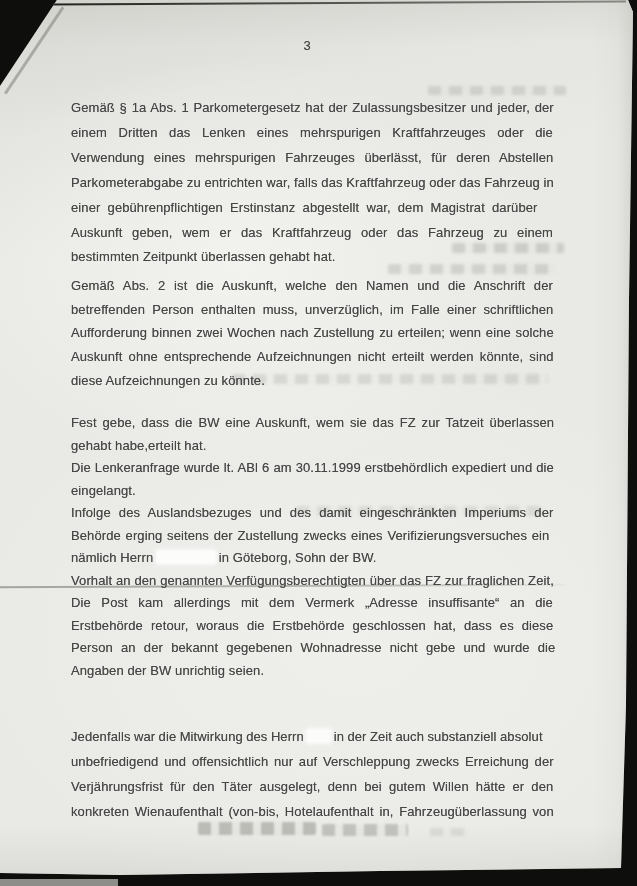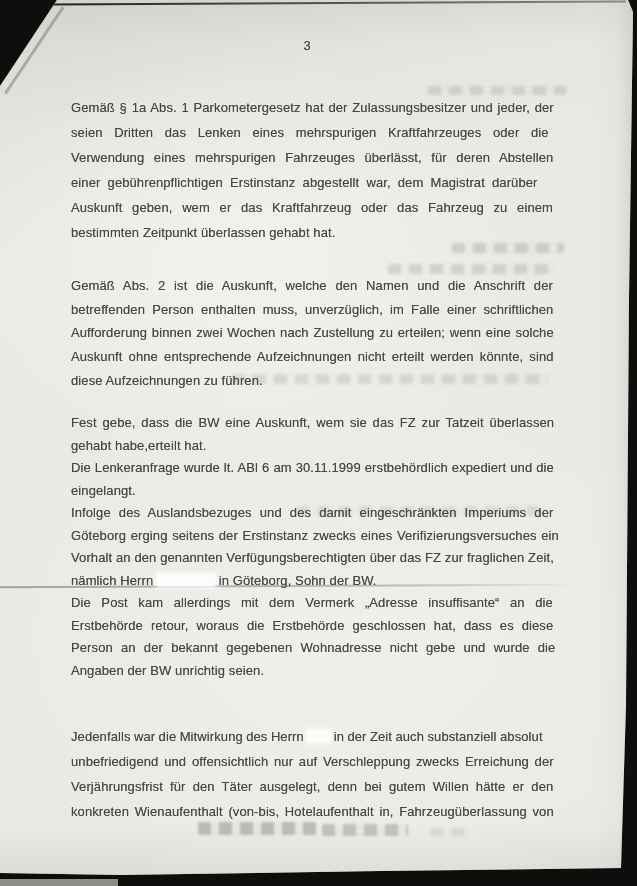--- a/index.html
+++ b/index.html
@@ -150,44 +150,45 @@
     <div class="smudge s4"></div>
     <div class="smudge s5"></div>
     <div class="smudge s6"></div>
     <div class="smudge s7"></div>
     <div class="smudge s8"></div>
 
     <div class="pageno">3</div>
 
     <div id="p1" class="para">
       <div class="line j" style="word-spacing: 1.02px;">Gemäß § 1a Abs. 1 Parkometergesetz hat der Zulassungsbesitzer und jeder, der</div>
-      <div class="line j" style="word-spacing: 7.9px;">seien Dritten das Lenken eines mehrspurigen Kraftfahrzeuges oder die</div>
+      <div class="line j" style="word-spacing: 7.9px;">einem Dritten das Lenken eines mehrspurigen Kraftfahrzeuges oder die</div>
       <div class="line j" style="word-spacing: 5.84px;">Verwendung eines mehrspurigen Fahrzeuges überlässt, für deren Abstellen</div>
+      <div class="line j" style="word-spacing: -0.06px;">Parkometerabgabe zu entrichten war, falls das Kraftfahrzeug oder das Fahrzeug in</div>
       <div class="line j" style="word-spacing: 3.43px;">einer gebührenpflichtigen Erstinstanz abgestellt war, dem Magistrat darüber</div>
       <div class="line j" style="word-spacing: 5.98px;">Auskunft geben, wem er das Kraftfahrzeug oder das Fahrzeug zu einem</div>
       <div class="line">bestimmten Zeitpunkt überlassen gehabt hat.</div>
     </div>
 
     <div id="p2" class="para">
       <div class="line j" style="word-spacing: 5.02px;">Gemäß Abs. 2 ist die Auskunft, welche den Namen und die Anschrift der</div>
       <div class="line j" style="word-spacing: 3.45px;">betreffenden Person enthalten muss, unverzüglich, im Falle einer schriftlichen</div>
       <div class="line j" style="word-spacing: 1.01px;">Aufforderung binnen zwei Wochen nach Zustellung zu erteilen; wenn eine solche</div>
       <div class="line j" style="word-spacing: 2.46px;">Auskunft ohne entsprechende Aufzeichnungen nicht erteilt werden könnte, sind</div>
-      <div class="line">diese Aufzeichnungen zu führen.</div>
+      <div class="line">diese Aufzeichnungen zu könnte.</div>
     </div>
 
     <div id="p3" class="para">
       <div class="line j" style="word-spacing: 2.09px;">Fest gebe, dass die BW eine Auskunft, wem sie das FZ zur Tatzeit überlassen</div>
       <div class="line">gehabt habe,erteilt hat.</div>
       <div class="line j" style="word-spacing: 0.29px;">Die Lenkeranfrage wurde lt. ABl 6 am 30.11.1999 erstbehördlich expediert und die</div>
       <div class="line">eingelangt.</div>
       <div class="line j" style="word-spacing: 4.4px;">Infolge des Auslandsbezuges und des damit eingeschränkten Imperiums der</div>
-      <div class="line j" style="word-spacing: 1.01px;">Göteborg erging seitens der Erstinstanz zwecks eines Verifizierungsversuches ein</div>
+      <div class="line j" style="word-spacing: 1.01px;">Behörde erging seitens der Zustellung zwecks eines Verifizierungsversuches ein</div>
+      <div class="line"><span>nämlich Herrn</span> <span class="redact r-wide"></span> <span>in Göteborg, Sohn der BW.</span></div>
       <div class="line j" style="word-spacing: 0.08px;">Vorhalt an den genannten Verfügungsberechtigten über das FZ zur fraglichen Zeit,</div>
-      <div class="line"><span>nämlich Herrn</span> <span class="redact r-wide"></span> <span>in Göteborg, Sohn der BW.</span></div>
       <div class="line j" style="word-spacing: 6.84px;">Die Post kam allerdings mit dem Vermerk „Adresse insuffisante“ an die</div>
       <div class="line j" style="word-spacing: 4.28px;">Erstbehörde retour, woraus die Erstbehörde geschlossen hat, dass es diese</div>
       <div class="line j" style="word-spacing: 4.49px;">Person an der bekannt gegebenen Wohnadresse nicht gebe und wurde die</div>
       <div class="line">Angaben der BW unrichtig seien.</div>
     </div>
 
     <div id="p4" class="para">
       <div class="line j" style="word-spacing: -0.3px;"><span>Jedenfalls war die Mitwirkung des Herrn</span> <span class="redact r-narrow"></span> <span>in der Zeit auch substanziell absolut</span></div>
       <div class="line j" style="word-spacing: 2.04px;">unbefriedigend und offensichtlich nur auf Verschleppung zwecks Erreichung der</div>
       <div class="line j" style="word-spacing: 3.43px;">Verjährungsfrist für den Täter ausgelegt, denn bei gutem Willen hätte er den</div>

